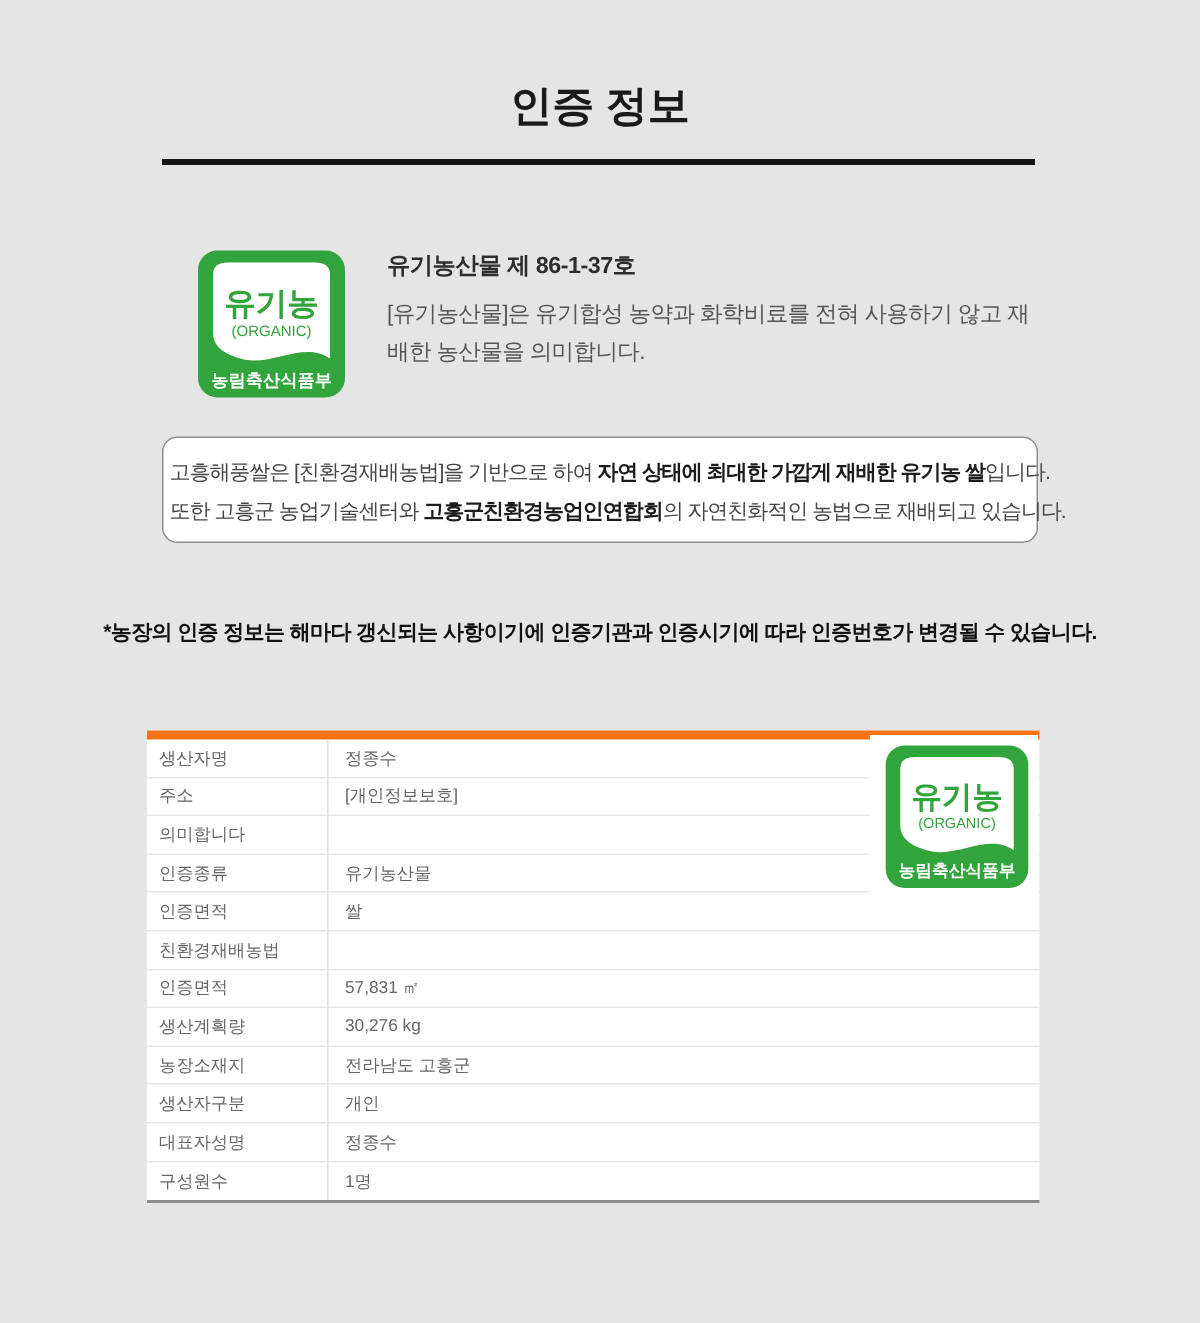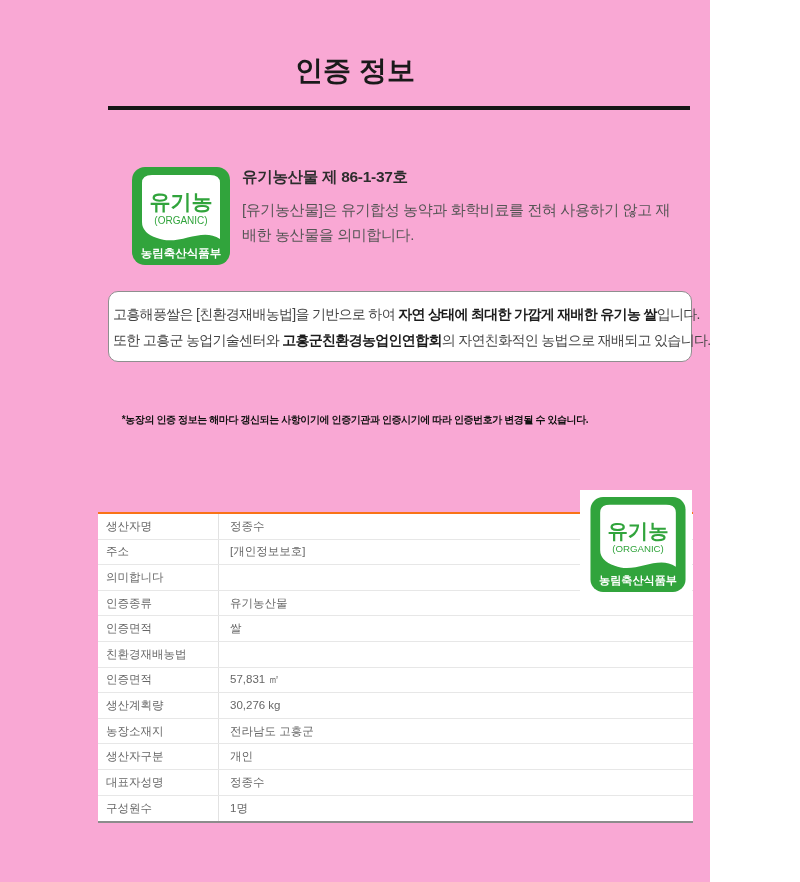--- a/index.html
+++ b/index.html
@@ -1,56 +1,56 @@
 <!DOCTYPE html>
 <html><head>
 <meta charset="utf-8">
 <style>
   html,body { margin:0; padding:0; background:#fff; }
   .page {
-    position:relative; width:710px; height:882px; background:#f9a8d4; overflow:hidden;
+    position:relative; width:800px; height:882px; background:#e5e5e5; overflow:hidden;
     font-family:"Liberation Sans","DejaVu Sans",sans-serif;
   }
   
   .title {
     position:absolute; top:52px; left:0; width:100%; margin:0;
     text-align:center; font-size:28px; font-weight:600; color:#1a1a1a;
   }
   .title-rule { position:absolute; left:108px; top:106px; width:582px; height:4px; background:#161616; }
 
   
   .logo { position:absolute; }
   .logo svg { display:block; width:100%; height:100%; }
   .logo1 { left:131px; top:166px; width:100px; height:100px; }
   .logo2 { left:589px; top:496px; width:98px; height:97px; }
   .logo-backdrop { position:absolute; left:580px; top:490px; width:112px; height:110px; background:#fff; }
 
   
-  .cert-text { position:absolute; left:242px; top:167px; width:442px; }
+  .cert-text { position:absolute; left:258px; top:167px; width:442px; }
   .cert-heading { margin:0 0 9px 0; font-size:15.5px; font-weight:700; color:#2d2d2d; letter-spacing:-0.3px; }
   .cert-desc { margin:0; font-size:15px; color:#555555; line-height:25px; letter-spacing:-0.4px; }
 
   
   .highlight-box {
     position:absolute; left:108px; top:291px; width:584px; height:71px; box-sizing:border-box;
     border:1px solid #8f8f8f; border-radius:10px; padding:9px 18px 0 4px; background:#fff;
   }
   .hl-line { margin:0; font-size:14px; line-height:26px; color:#454545; letter-spacing:-0.7px; white-space:nowrap; }
   .hl-line b { color:#1c1c1c; }
 
   
   .note {
     position:absolute; top:413px; left:0; width:100%; text-align:center;
-    font-size:10px; font-weight:700; color:#111111; letter-spacing:-0.4px;
+    font-size:14px; font-weight:700; color:#111111; letter-spacing:-0.4px;
   }
 
   
   .cert-table {
-    position:absolute; left:98px; top:512px; width:595px;
-    border-top:2px solid #f97316; border-bottom:2px solid #8c8c8c; background:#fff;
+    position:absolute; left:98px; top:487px; width:595px;
+    border-top:6px solid #f97316; border-bottom:2px solid #8c8c8c; background:#fff;
   }
   .t-row {
     display:flex; align-items:stretch; height:25.6px; box-sizing:border-box;
     border-bottom:1px solid #e7e7e7;
   }
   .t-row:last-child { border-bottom:none; }
   .t-label {
     width:121px; box-sizing:border-box; padding-left:8px; display:flex; align-items:center;
     font-size:11.5px; color:#666666; border-right:1px solid #e2e2e2;
   }

